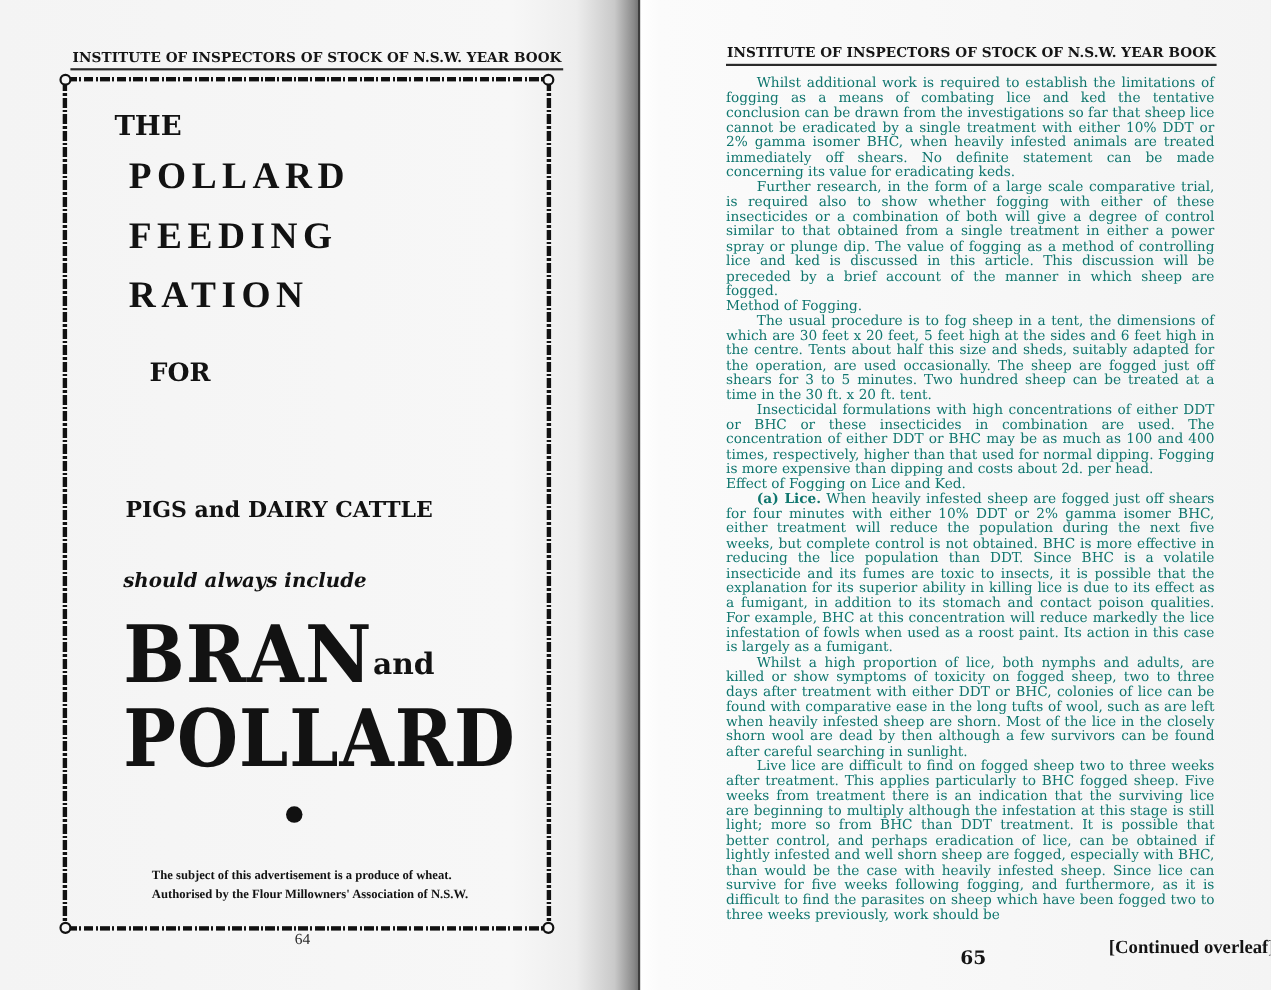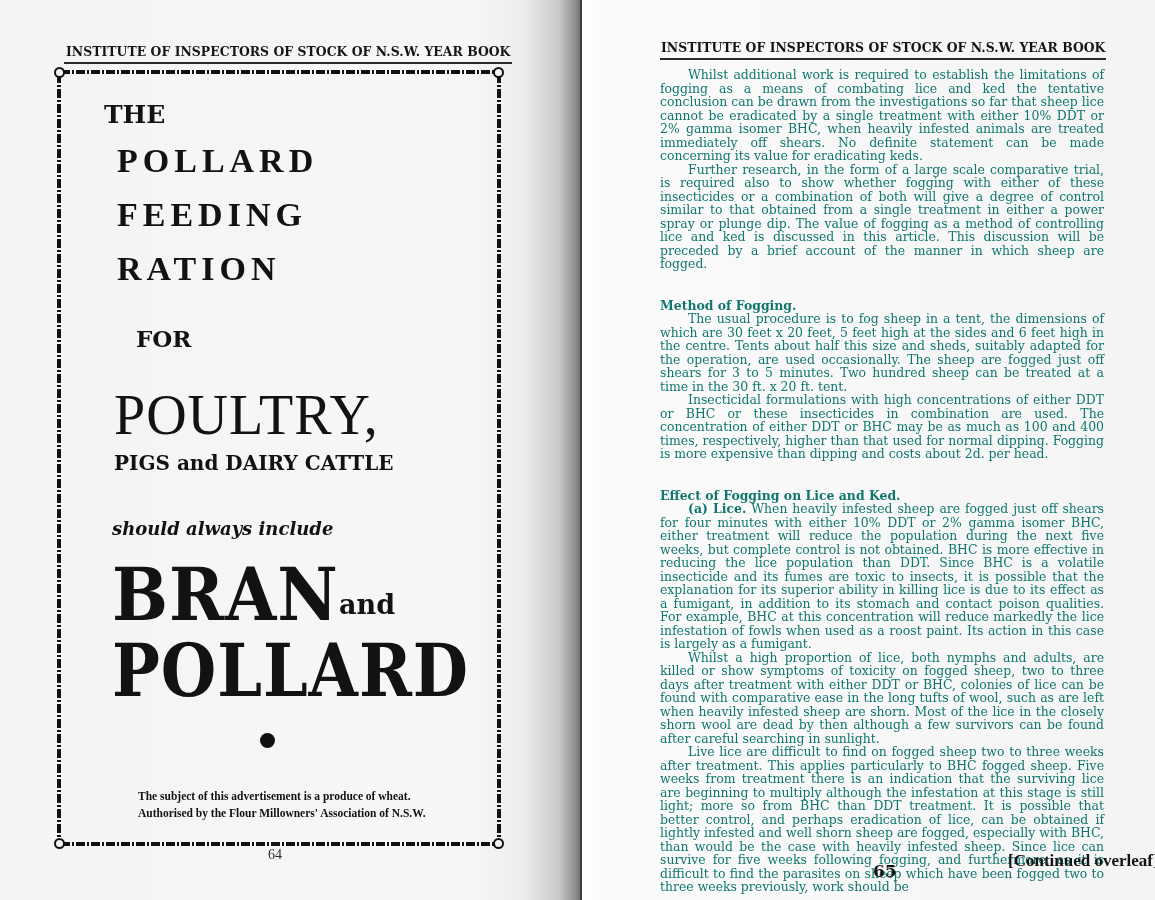--- a/index.html
+++ b/index.html
@@ -46,21 +46,21 @@
   .t-pollard { left:112px; top:628px; font-family:"DejaVu Serif", serif; font-weight:bold; font-size:72px; letter-spacing:1px; transform:scaleX(0.885); transform-origin:left; }
   .bullet-dot { position:absolute; left:260px; top:733px; width:15px; height:15px; border-radius:50%; background:#111; }
   .t-foot1, .t-foot2 { font-family:"Liberation Serif", serif; font-weight:bold; font-size:11.5px; left:118px;margin-left:20px; }
   .t-foot1 { top:790px; }
   .t-foot2 { top:807px; }
   .page-num-left { position:absolute; left:268px; top:847px; font-family:"Liberation Serif", serif; font-size:14px; color:#2a2a2a; }
 
   
   .article { position:absolute; left:660px; top:68px; width:444px; font-family:"DejaVu Serif", serif; font-size:12.45px; line-height:13.5px; color:#0f766e; text-align:justify; }
   .article p { margin:0; text-indent:28px; }
-  .article .sub { font-weight:bold; text-indent:0;margin-top:28px; }
+  .article .sub { font-weight:normal; text-indent:0; }
   .article .run-in { font-weight:bold; }
   .cont { position:absolute; left:1008px; top:851px; font-family:"Liberation Serif", serif; font-weight:bold; font-size:17px; white-space:nowrap; }
   .page-num-right { position:absolute; left:873px; top:861px; font-family:"DejaVu Serif", serif; font-weight:bold; font-size:17px; }
 </style>
 </head>
 <body>
 
 <div class="spread">
 
   <div class="page page-left">
@@ -76,21 +76,20 @@
       <div class="corner" style="right:-3px; top:-3px;"></div>
       <div class="corner" style="left:-3px; bottom:-3px;"></div>
       <div class="corner" style="right:-3px; bottom:-3px;"></div>
     </div>
 
     <div class="ad-text t-the">THE</div>
     <div class="ad-text t-spaced t-balanced">POLLARD</div>
     <div class="ad-text t-spaced t-feeding">FEEDING</div>
     <div class="ad-text t-spaced t-ration">RATION</div>
     <div class="ad-text t-for">FOR</div>
-    <div class="ad-text t-poultry">POULTRY,</div>
     <div class="ad-text t-pigs">
       <span>PIGS</span>
       <span class="and-small">and</span>
       <span>DAIRY CATTLE</span>
     </div>
     <div class="ad-text t-should">should always include</div>
     <div class="ad-text t-bran">BRAN</div>
     <div class="ad-text t-and2">and</div>
     <div class="ad-text t-pollard">POLLARD</div>
     <div class="bullet-dot"></div>

